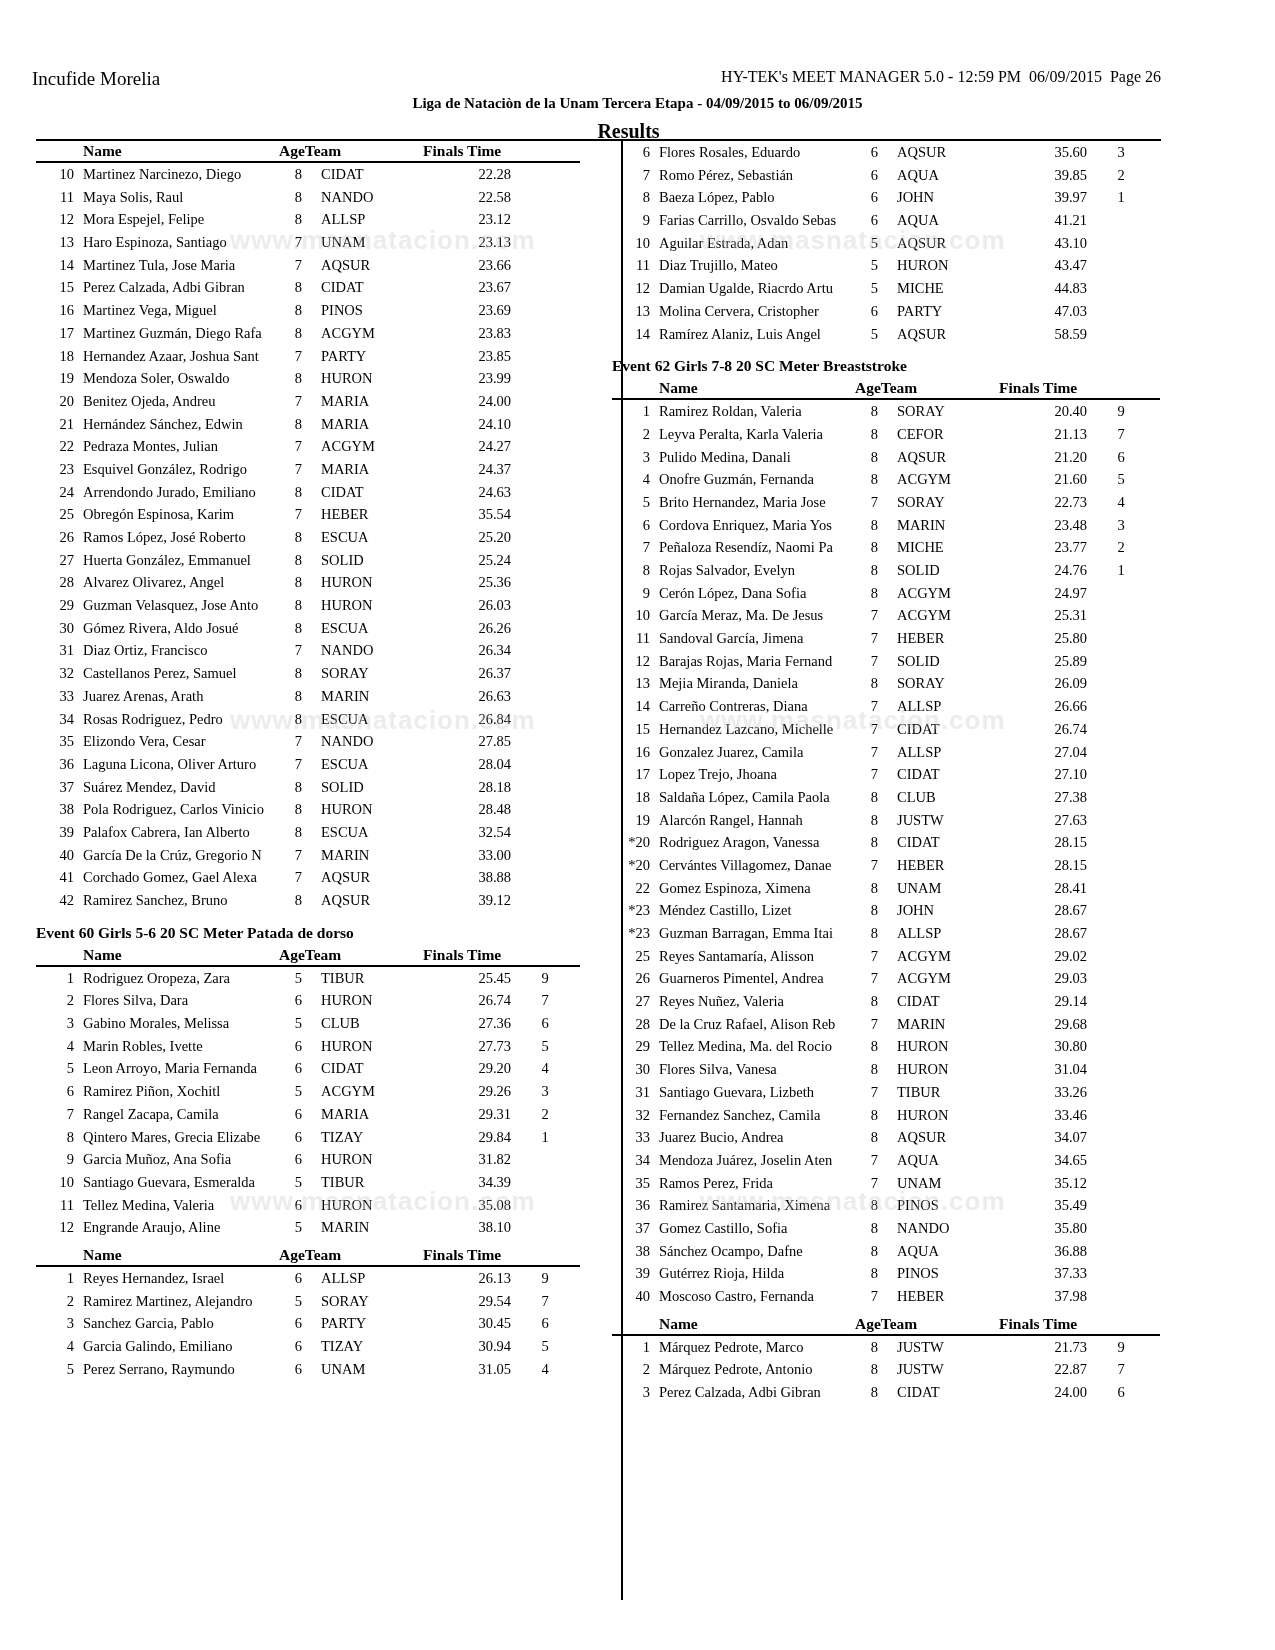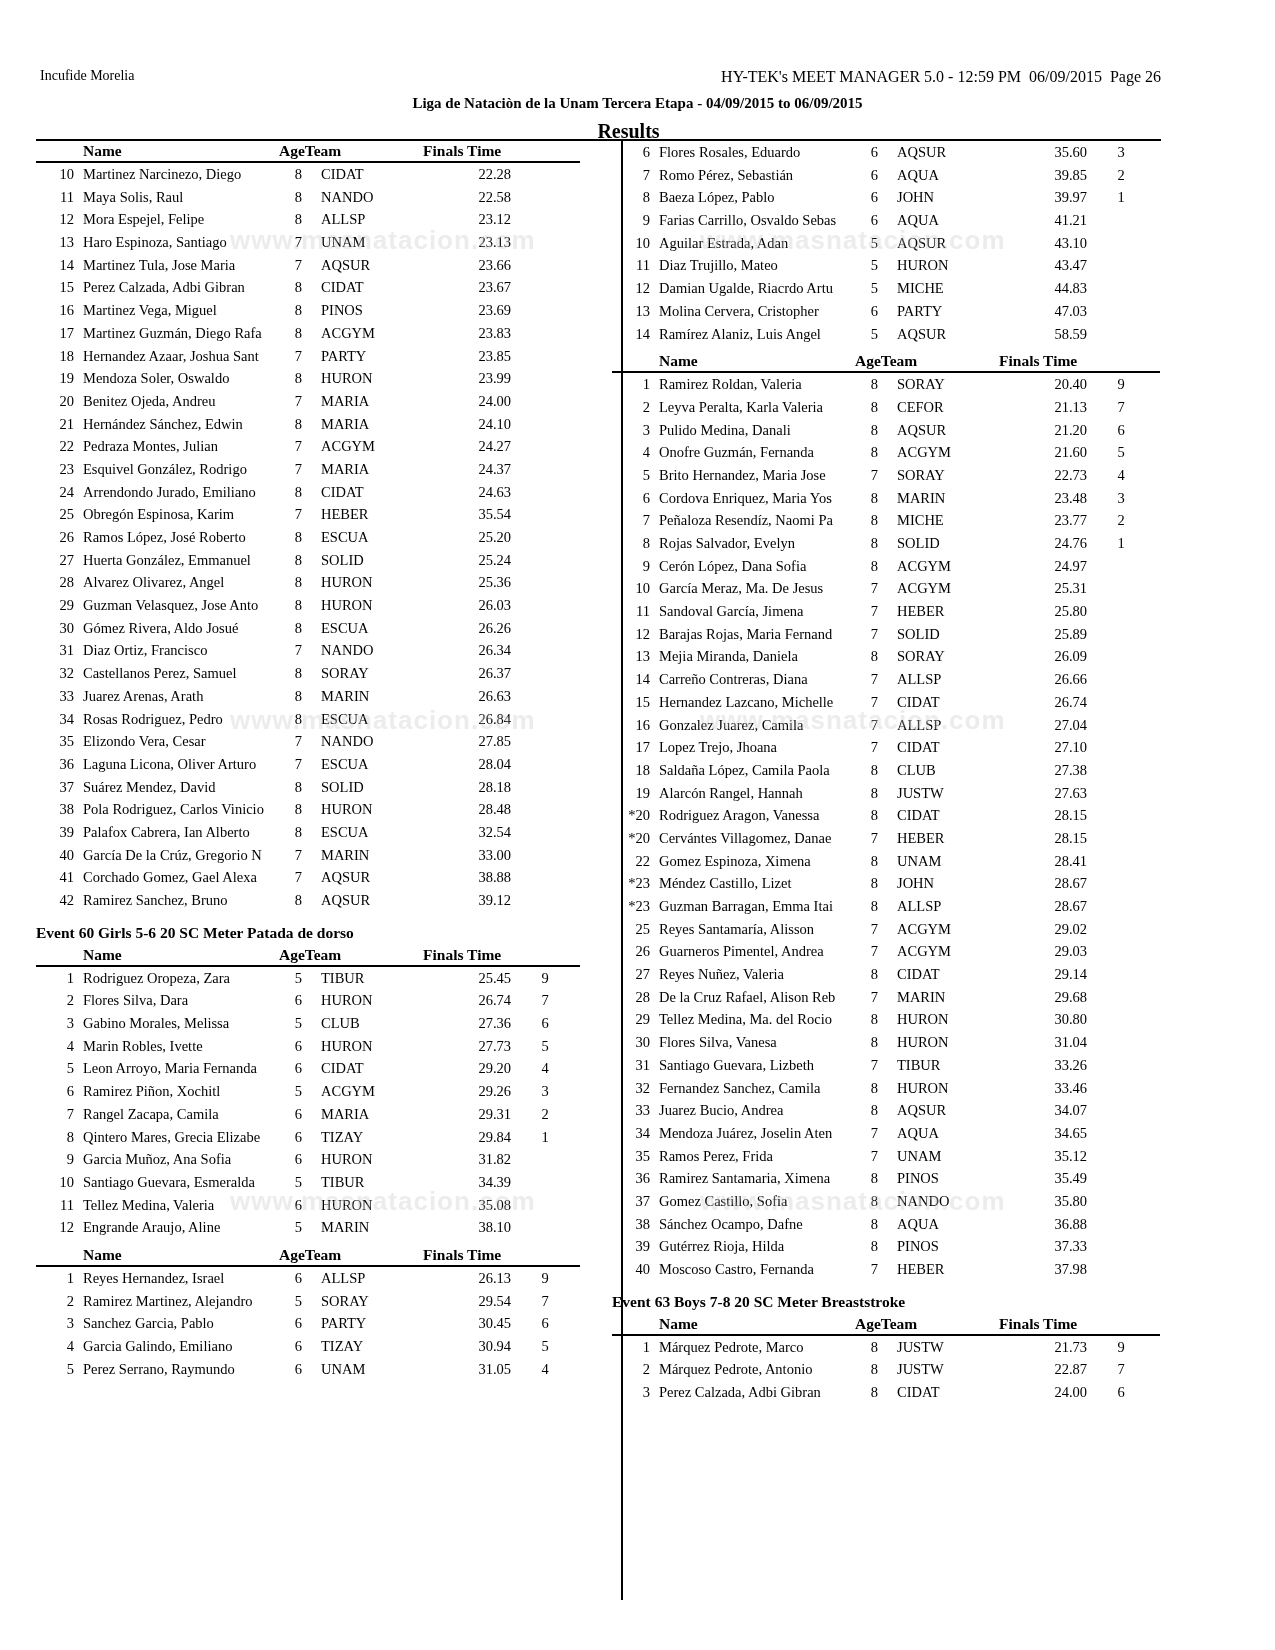--- a/index.html
+++ b/index.html
@@ -1,18 +1,18 @@
 <!DOCTYPE html>
 <html><head>
 <meta charset="utf-8">
 <style>
   html, body { margin:0; padding:0; background:#ffffff; }
   body { width:1275px; height:1650px; position:relative; overflow:hidden;
          font-family:"Liberation Serif", "DejaVu Serif", serif; color:#000; font-size:15px; }
-  .hdr-left { position:absolute; left:40px; top:68px; font-size:14px; }
+  .hdr-left { position:absolute; left:32px; top:68px; font-size:19px; }
   .hdr-right { position:absolute; right:114px; top:68px; font-size:16px; white-space:pre;text-align:center; }
   .hdr-title { position:absolute; left:0; width:1275px; top:95px; text-align:center; font-weight:bold; font-size:15px; }
   .hdr-results { position:absolute; left:0; width:1275px; top:120px; text-align:center; font-weight:bold; font-size:20px; padding-left:16px; }
   .hdr-results span { position:relative; left:-25px; }
   .top-rule { position:absolute; left:36px; top:139px; width:1125px; height:2px; background:#000; }
   .col-divider { position:absolute; left:621px; top:139px; width:2px; height:1461px; background:#000; }
   .col { position:absolute; top:141px; }
   .col.left { left:36px; width:544px; }
   .col.right { left:612px; width:548px; }
   .event-title { font-weight:bold; font-size:15.5px; height:24px; line-height:24px; margin-top:3px; white-space:nowrap; }
@@ -542,20 +542,21 @@
         <span class="c-place">14</span>
         <span class="c-name">Ramírez Alaniz, Luis Angel</span>
         <span class="c-age">5</span>
         <span class="c-team">AQSUR</span>
         <span class="c-time">58.59</span>
         <span class="c-pts"></span>
       </div>
       <div class="spacer"></div>
     </div>
     <div class="event-block">
+      <div class="event-title">Event 62  Girls 7-8 20 SC Meter Breaststroke</div>
       <div class="thead">
         <span class="h-name">Name</span>
         <span class="h-ageteam">AgeTeam</span>
         <span class="h-time">Finals Time</span>
       </div>
       <div class="row">
         <span class="c-place">1</span>
         <span class="c-name">Ramirez Roldan, Valeria</span>
         <span class="c-age">8</span>
         <span class="c-team">SORAY</span>
@@ -870,21 +871,20 @@
         <span class="c-place">40</span>
         <span class="c-name">Moscoso Castro, Fernanda</span>
         <span class="c-age">7</span>
         <span class="c-team">HEBER</span>
         <span class="c-time">37.98</span>
         <span class="c-pts"></span>
       </div>
       <div class="spacer"></div>
     </div>
     <div class="event-block">
-      <div class="event-title">Event 63  Boys 7-8 20 SC Meter Breaststroke</div>
       <div class="thead">
         <span class="h-name">Name</span>
         <span class="h-ageteam">AgeTeam</span>
         <span class="h-time">Finals Time</span>
       </div>
       <div class="row">
         <span class="c-place">1</span>
         <span class="c-name">Márquez Pedrote, Marco</span>
         <span class="c-age">8</span>
         <span class="c-team">JUSTW</span>

